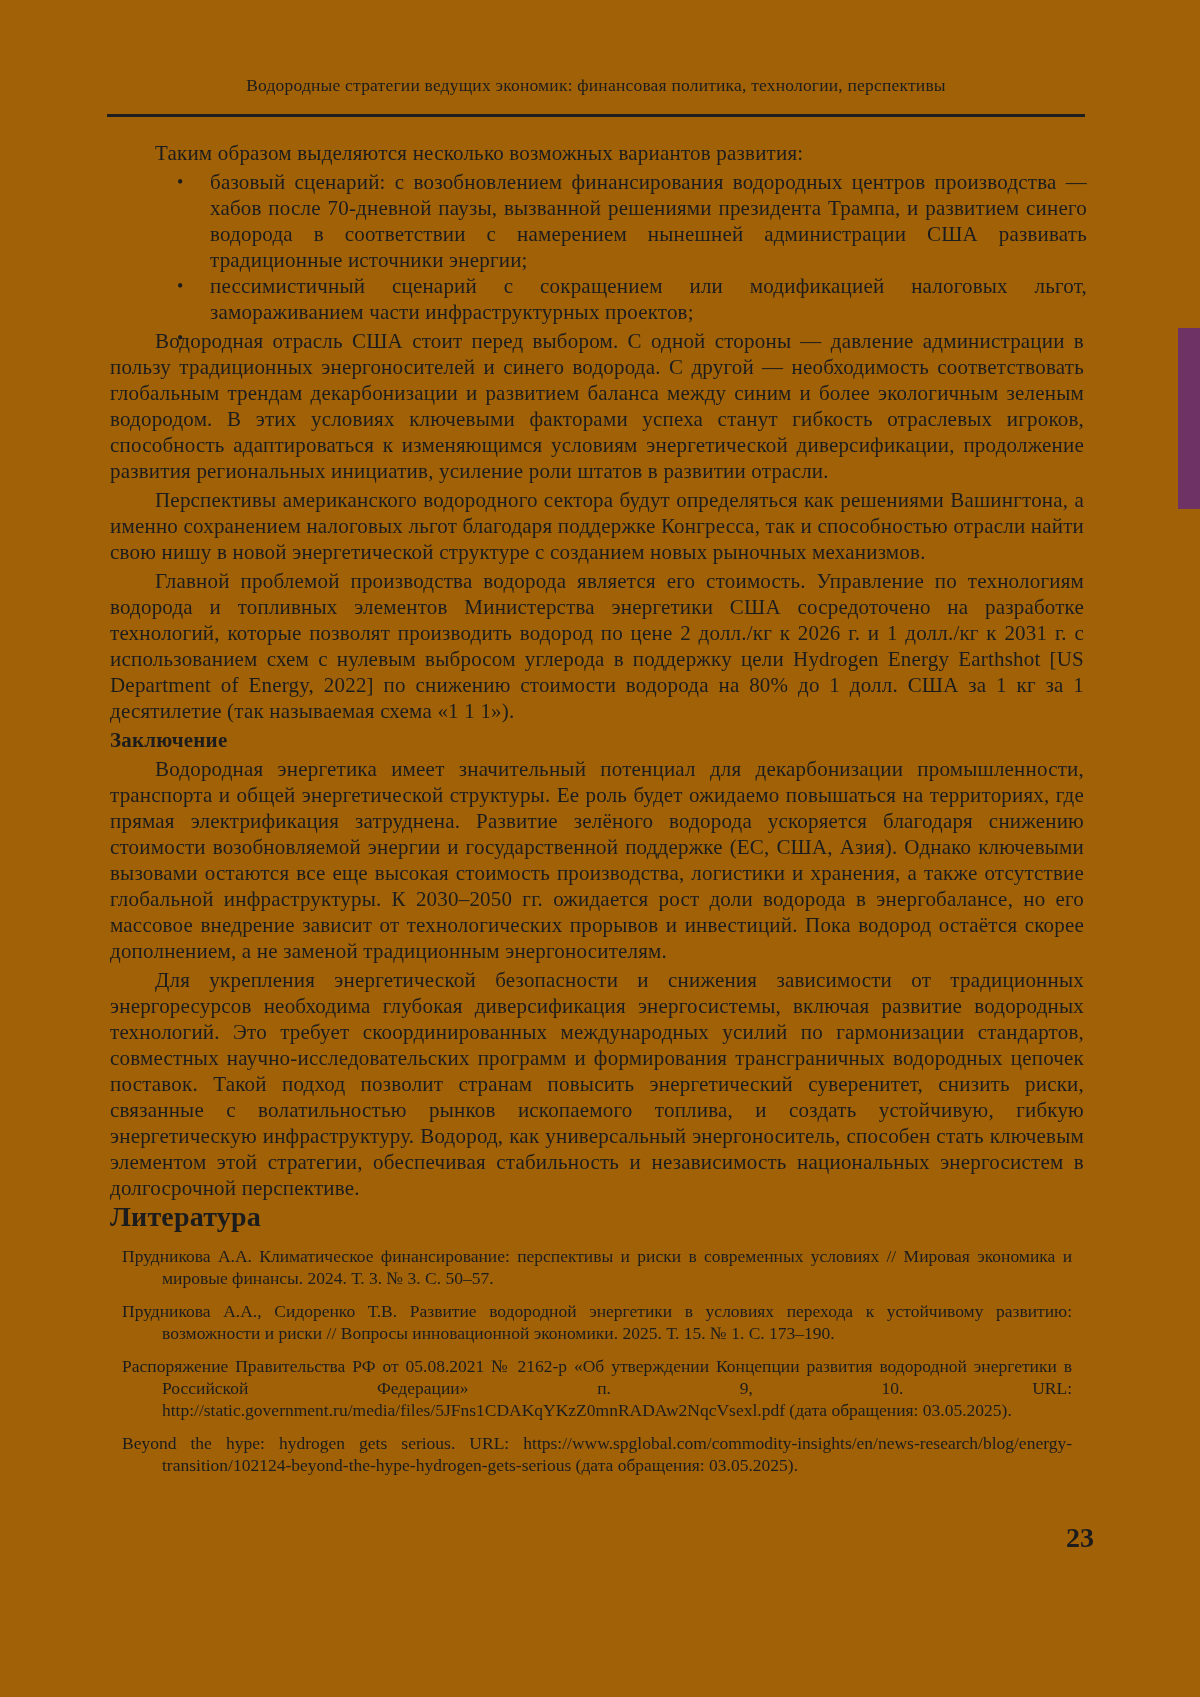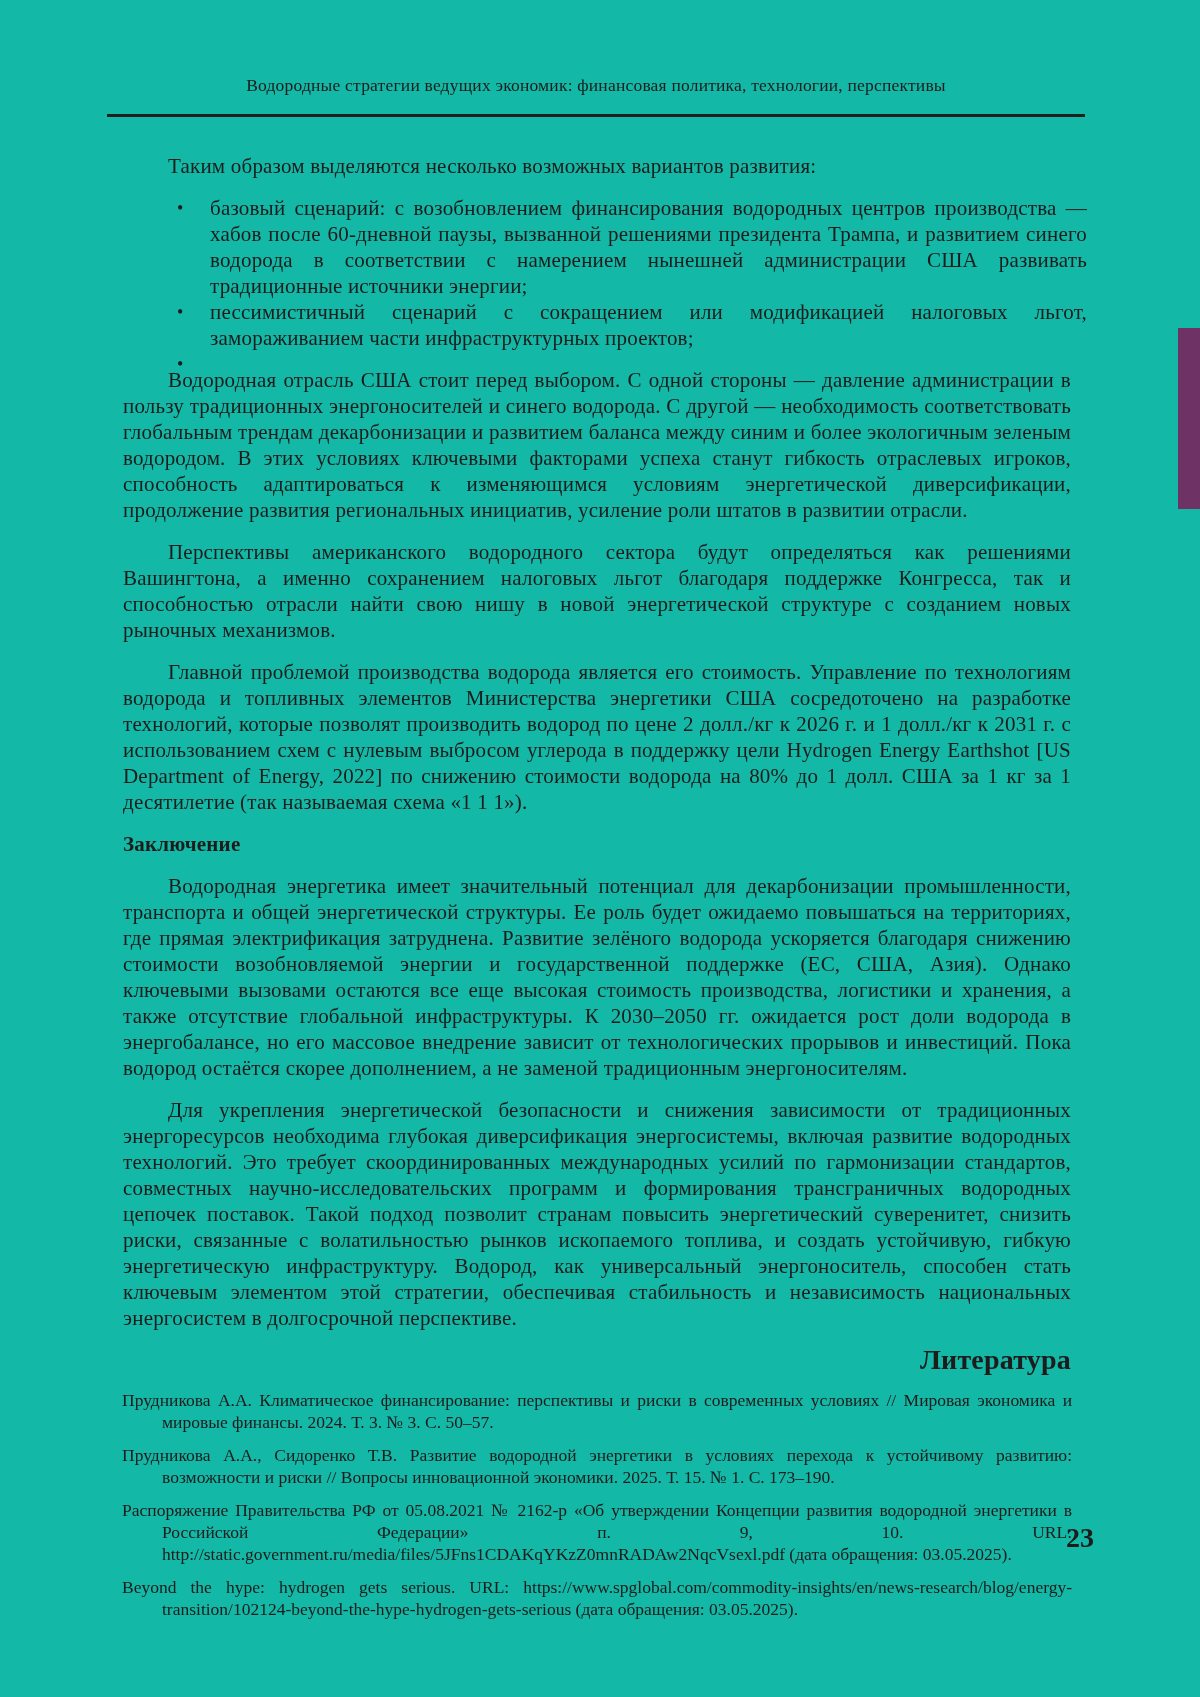--- a/index.html
+++ b/index.html
@@ -1,21 +1,21 @@
 <!DOCTYPE html>
 <html lang="ru"><head>
 <meta charset="utf-8">
 <style>
   html, body { margin: 0; padding: 0; background: #e8e8e8; }
   .page {
     position: relative;
     width: 1200px;
     height: 1697px;
     margin: 0 auto;
-    background: #14b8a6;
+    background: #a16207;
     overflow: hidden;
     font-family: "Liberation Serif", "DejaVu Serif", serif;
     color: #1c1c1c;
   }
   .running-head {
     position: absolute;
     left: 107px;
     top: 74px;
     width: 978px;
     text-align: center;
@@ -34,42 +34,42 @@
   .content {
     position: absolute;
     left: 107px;
     top: 137px;
     width: 980px;
     font-size: 21px;
     line-height: 26px;
     text-align: justify;
     letter-spacing: 0.2px;
   }
-  .content p { margin: 16px; }
+  .content p { margin: 3px; }
   .content p.indent { text-indent: 45px; }
   ul.scenarios { list-style: none; margin: 0; padding: 0; }
   ul.scenarios li { position: relative; padding-left: 103px; }
   ul.scenarios li .marker {
     position: absolute;
     left: 70px;
     top: 0;
     font-size: 18px;
   }
   .section-heading {
     text-align: left;
     font-weight: bold;
     font-size: 21px;
     margin: 15px 0 14px 0;
   }
   .lit-heading {
     font-size: 28px;
     font-weight: bold;
     letter-spacing: 0.2px;
     margin: 50px 0 26px 0;
-    text-align: right;
+    text-align: left;
     text-indent: 0;
   }
   .references { margin: 15px; }
   .references .ref {
     font-size: 17.5px;
     line-height: 22px;
     letter-spacing: 0;
     text-align: justify;
     padding-left: 40px;
     text-indent: -40px;
@@ -103,21 +103,21 @@
 
   <div class="accent-bar" style="background: rgb(110, 50, 100);"></div>
 
   <div class="content">
 
     <p class="indent">Таким образом выделяются несколько возможных вариантов развития:</p>
 
     <ul class="scenarios">
       <li>
         <span class="marker">•</span>
-        <span>базовый сценарий: с возобновлением финансирования водородных центров производства — хабов после 60-дневной паузы, вызванной решениями президента Трампа, и развитием синего водорода в соответствии с намерением нынешней администрации США развивать традиционные источники энергии;</span>
+        <span>базовый сценарий: с возобновлением финансирования водородных центров производства — хабов после 70-дневной паузы, вызванной решениями президента Трампа, и развитием синего водорода в соответствии с намерением нынешней администрации США развивать традиционные источники энергии;</span>
       </li>
       <li>
         <span class="marker">•</span>
         <span>пессимистичный сценарий с сокращением или модификацией налоговых льгот, замораживанием части инфраструктурных проектов;</span>
       </li>
       <li>
         <span class="marker">•</span>
       </li>
     </ul>
 

